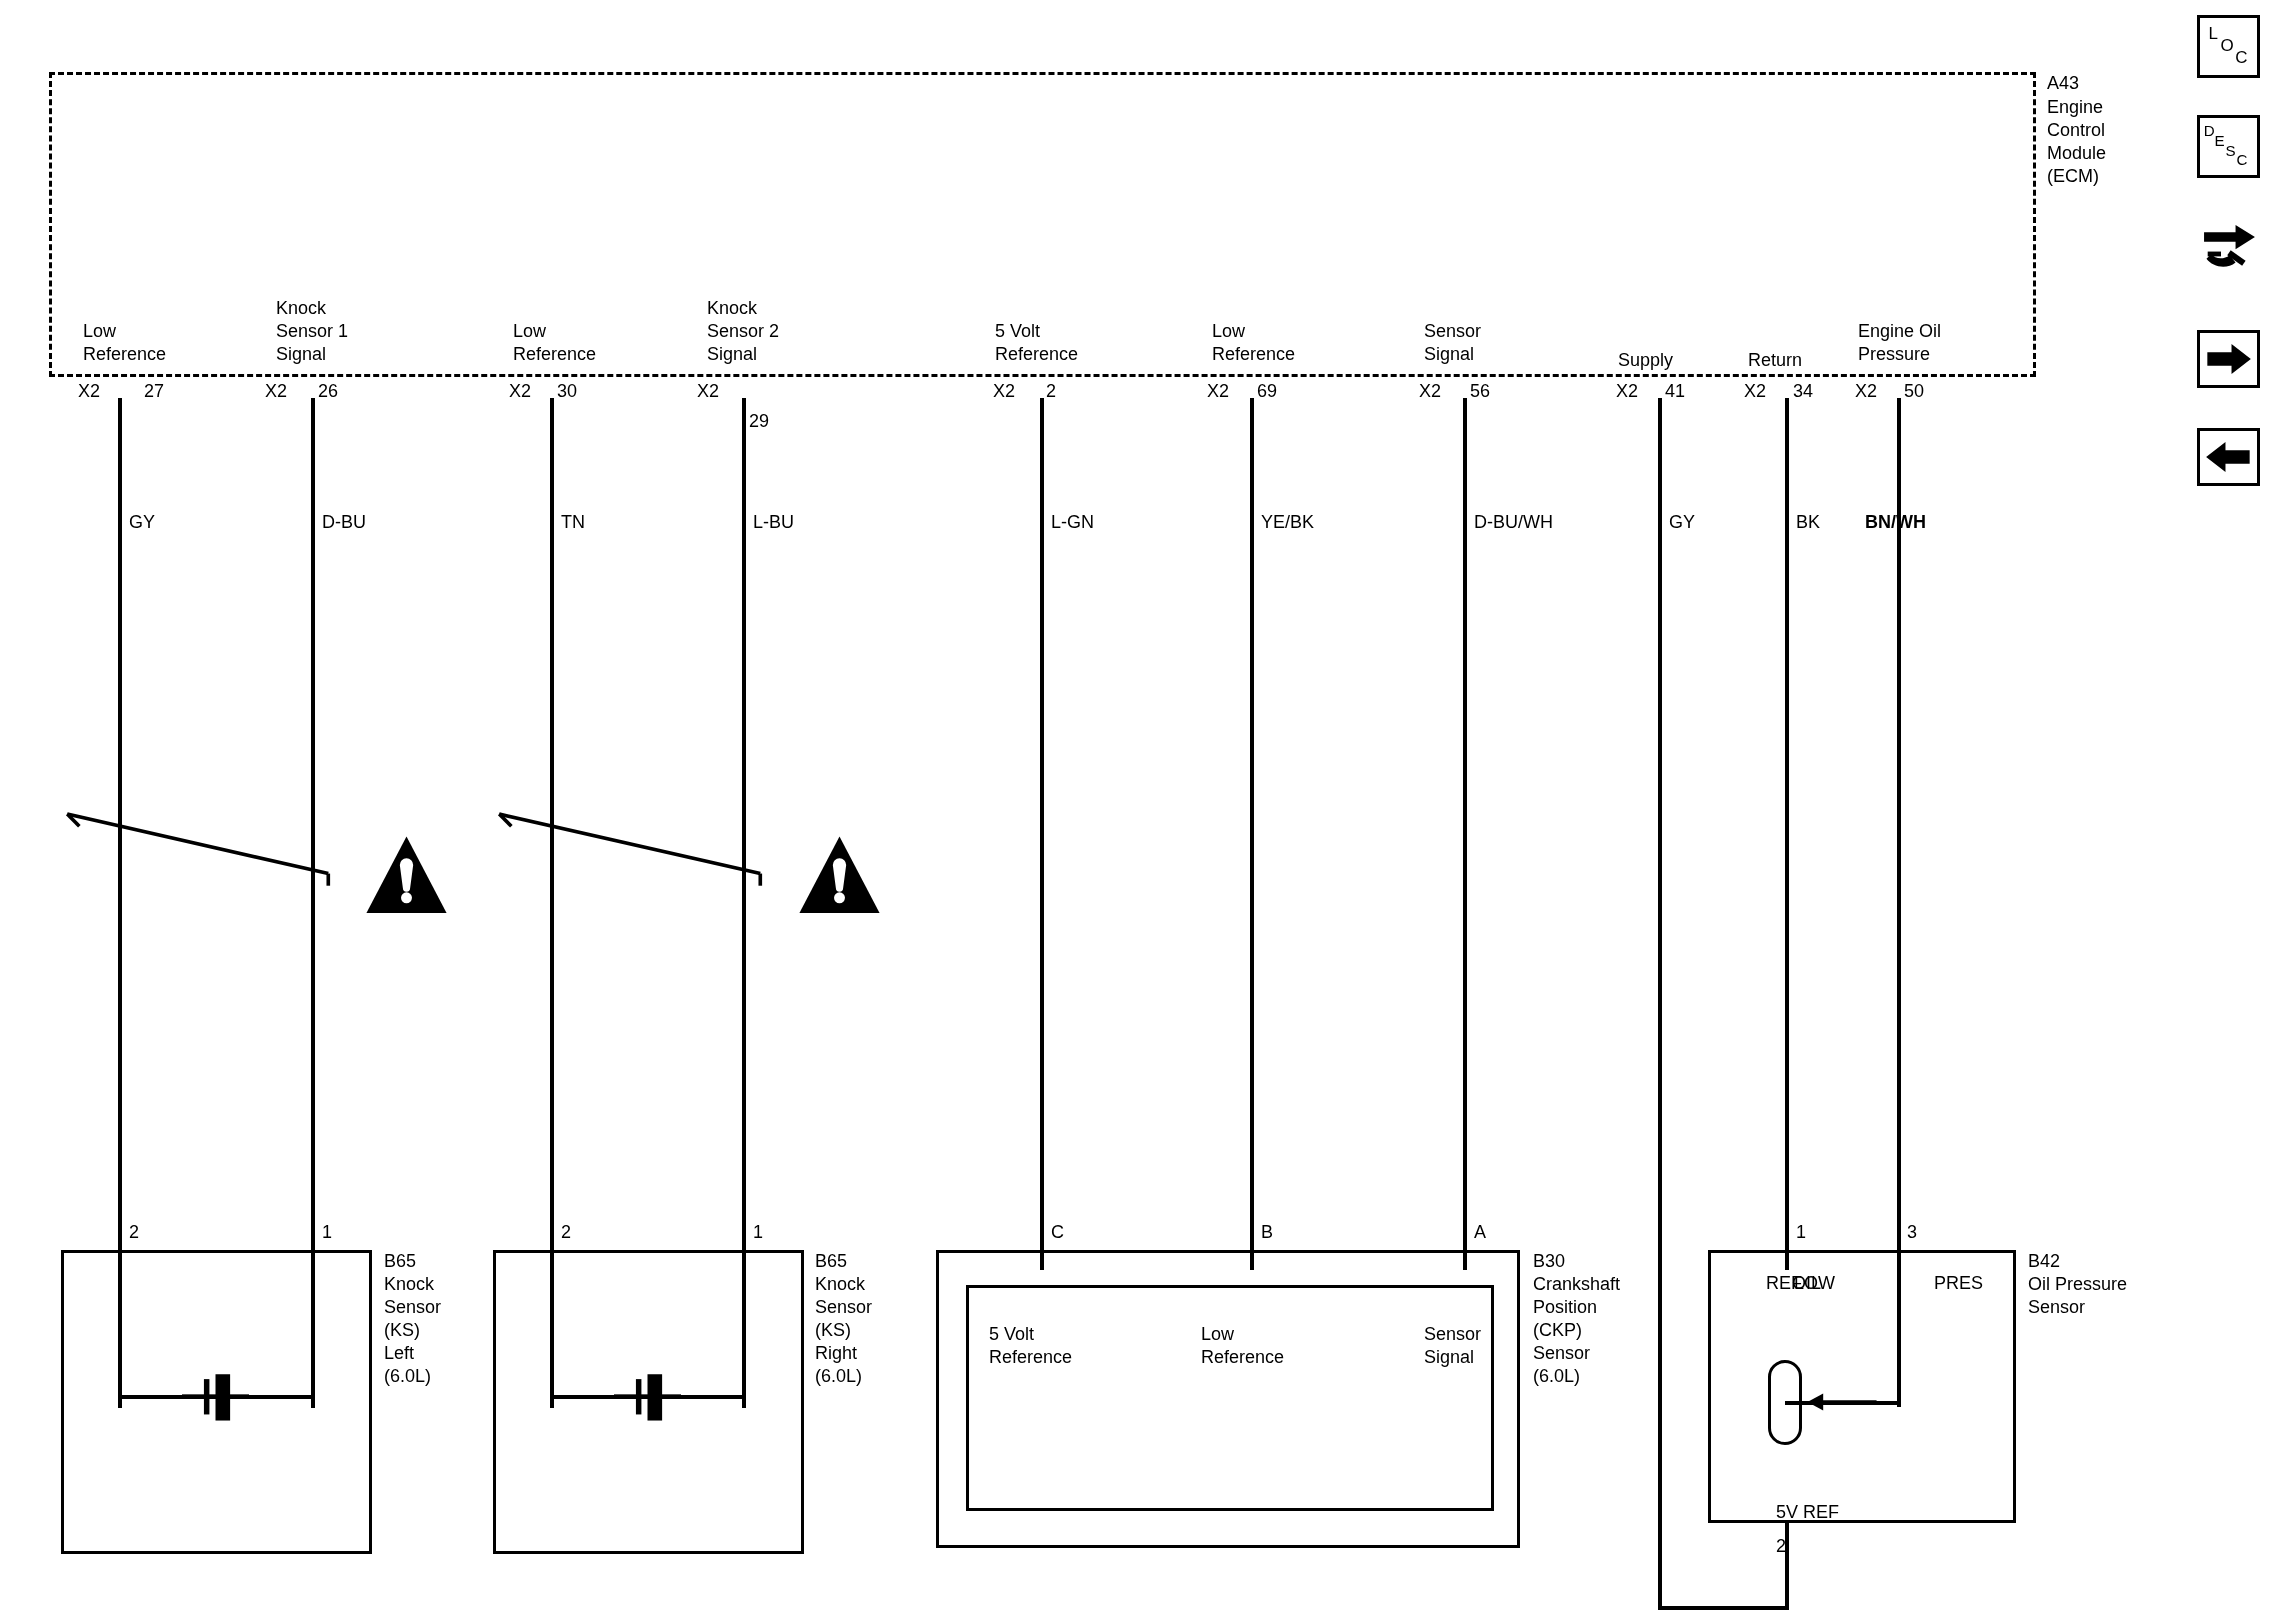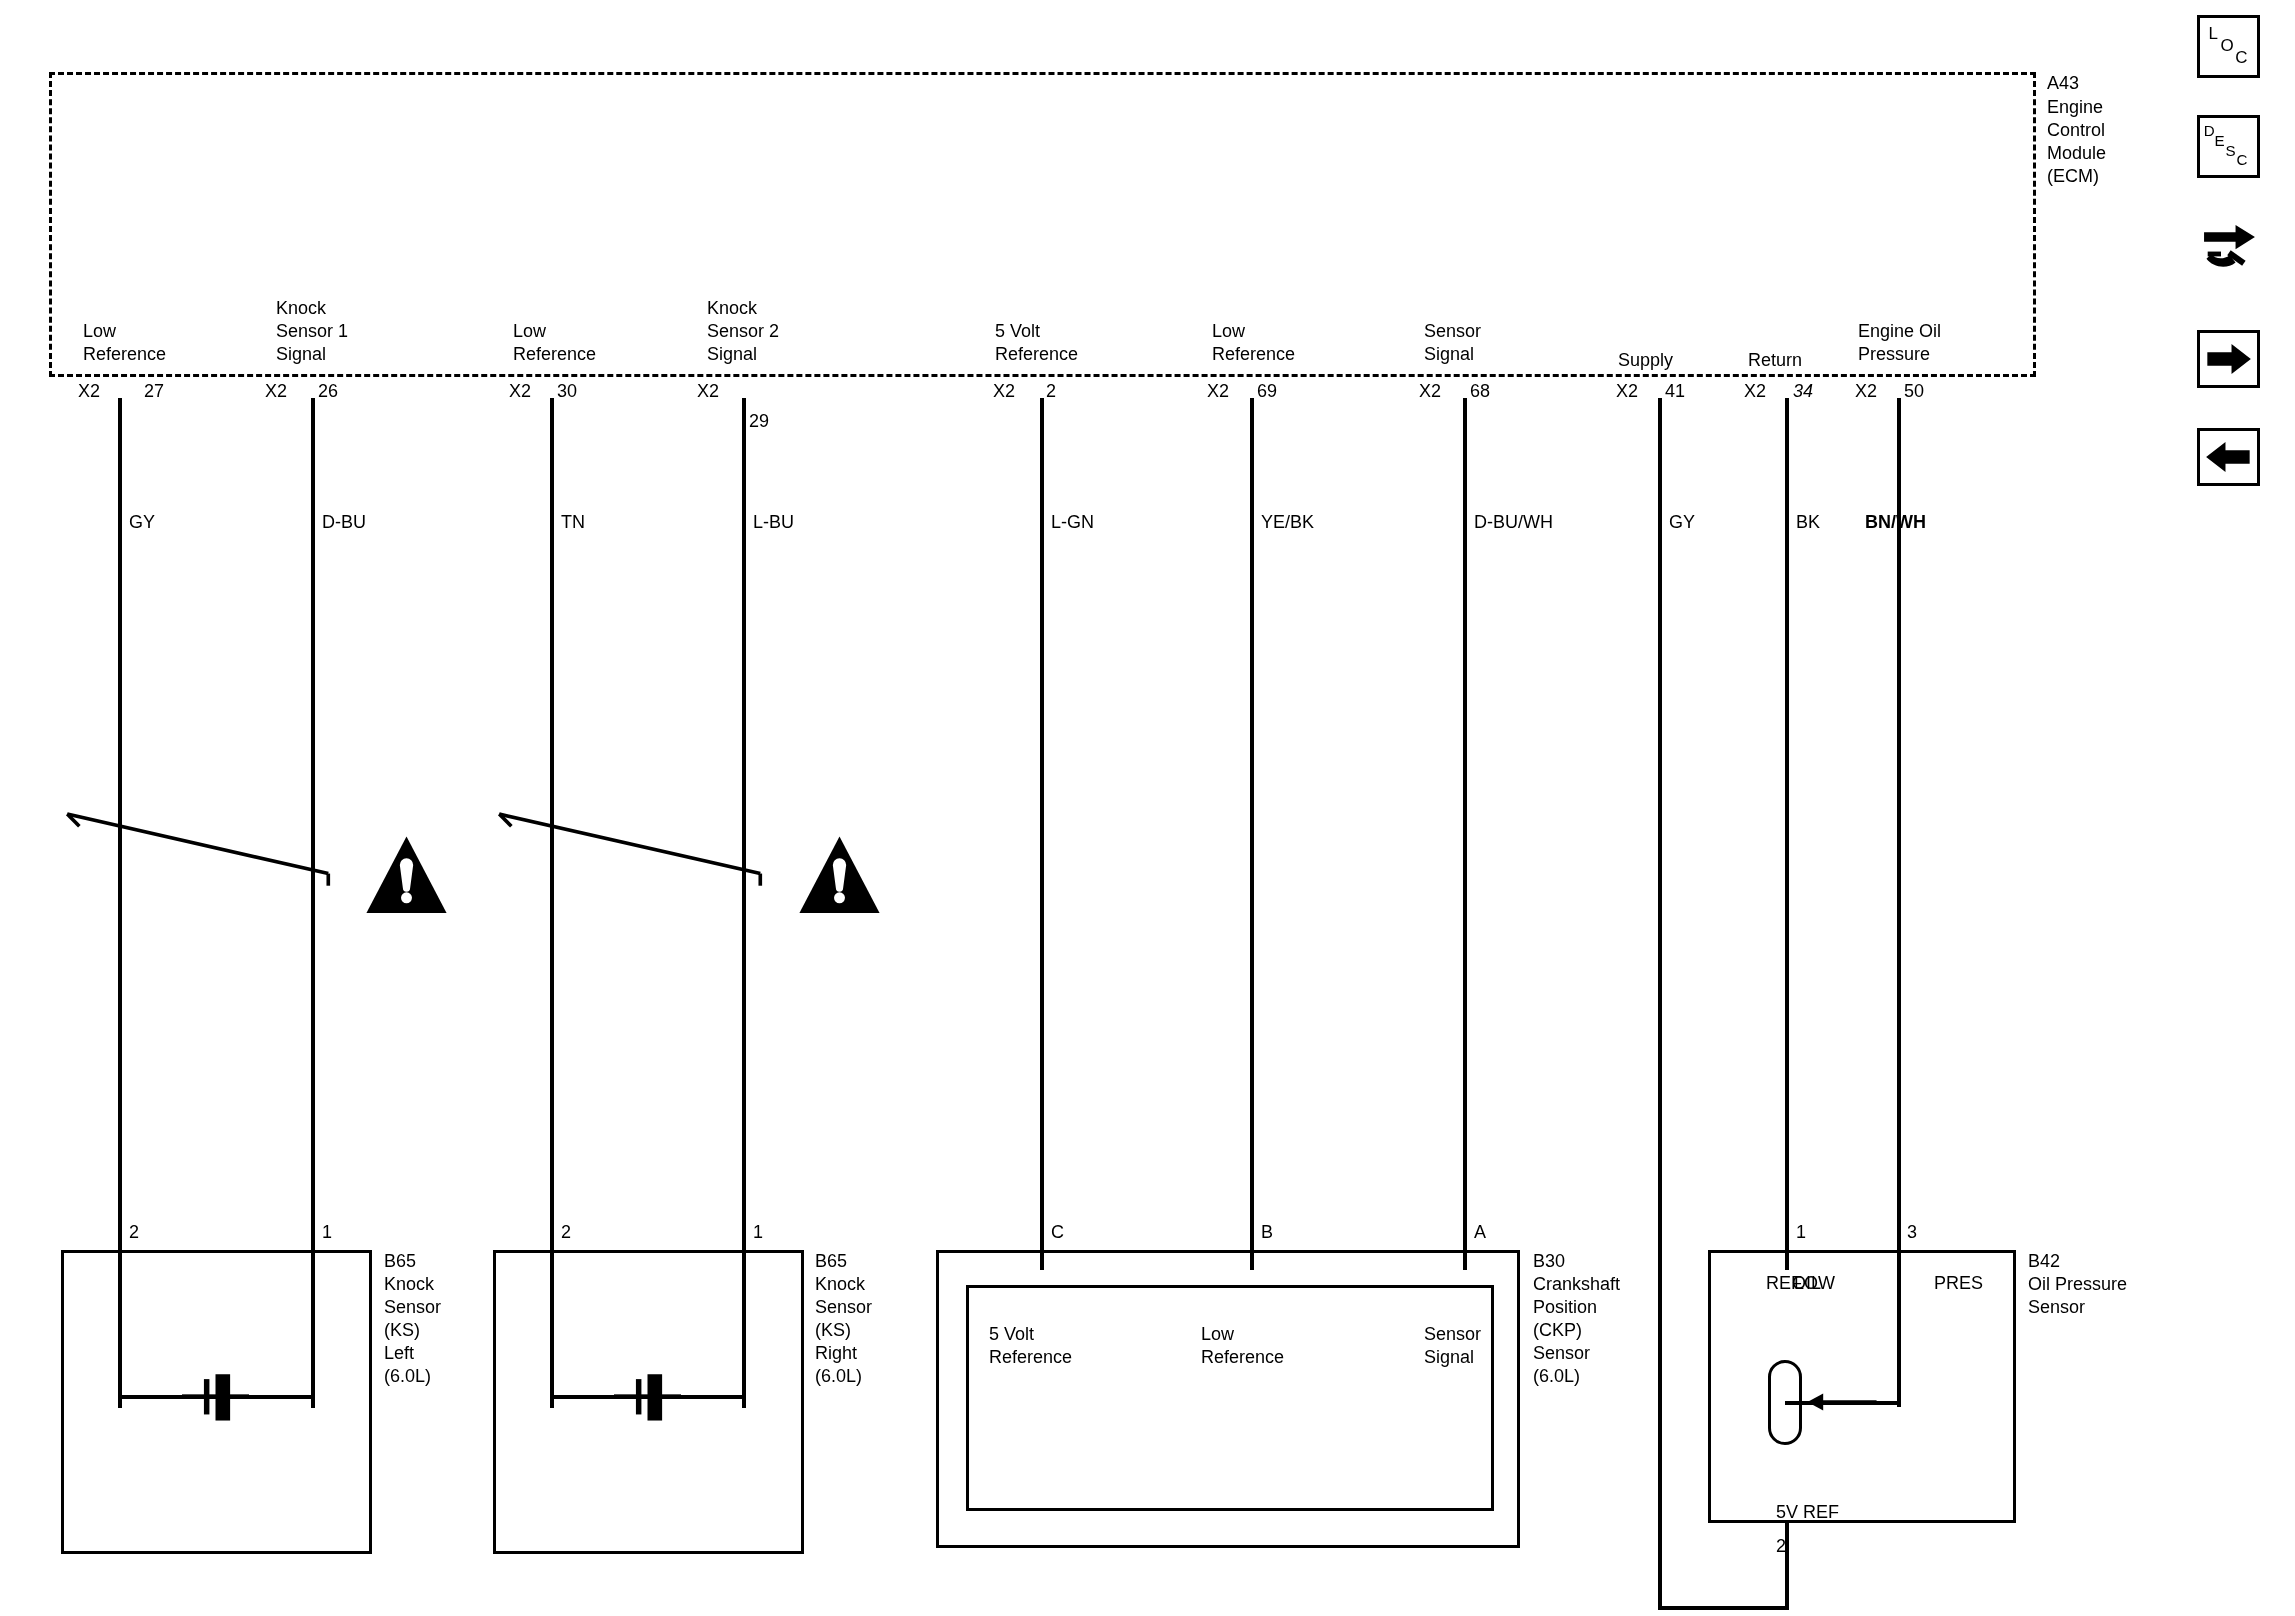--- a/index.html
+++ b/index.html
@@ -105,27 +105,27 @@
   <div class="lbl" style="left:697px; top:380px;">X2</div>
   <div class="lbl" style="left:749px; top:380px;margin-top:30px;">29</div>
 
   <div class="lbl" style="left:993px; top:380px;">X2</div>
   <div class="lbl" style="left:1046px; top:380px;">2</div>
 
   <div class="lbl" style="left:1207px; top:380px;">X2</div>
   <div class="lbl" style="left:1257px; top:380px;">69</div>
 
   <div class="lbl" style="left:1419px; top:380px;">X2</div>
-  <div class="lbl" style="left:1470px; top:380px;">68</div>
+  <div class="lbl" style="left:1470px; top:380px;">56</div>
 
   <div class="lbl" style="left:1616px; top:380px;">X2</div>
   <div class="lbl" style="left:1665px; top:380px;">41</div>
 
   <div class="lbl" style="left:1744px; top:380px;">X2</div>
-  <div class="lbl" style="left:1793px; top:380px;font-style:italic;">34</div>
+  <div class="lbl" style="left:1793px; top:380px;">34</div>
 
   <div class="lbl" style="left:1855px; top:380px;">X2</div>
   <div class="lbl" style="left:1904px; top:380px;">50</div>
 
   <div class="wire vwire" style="left:118px; top:398px; height:1010px;"></div>
 
   <div class="wire vwire" style="left:311px; top:398px; height:1010px;"></div>
 
   <div class="wire vwire" style="left:550px; top:398px; height:1010px;"></div>
 

